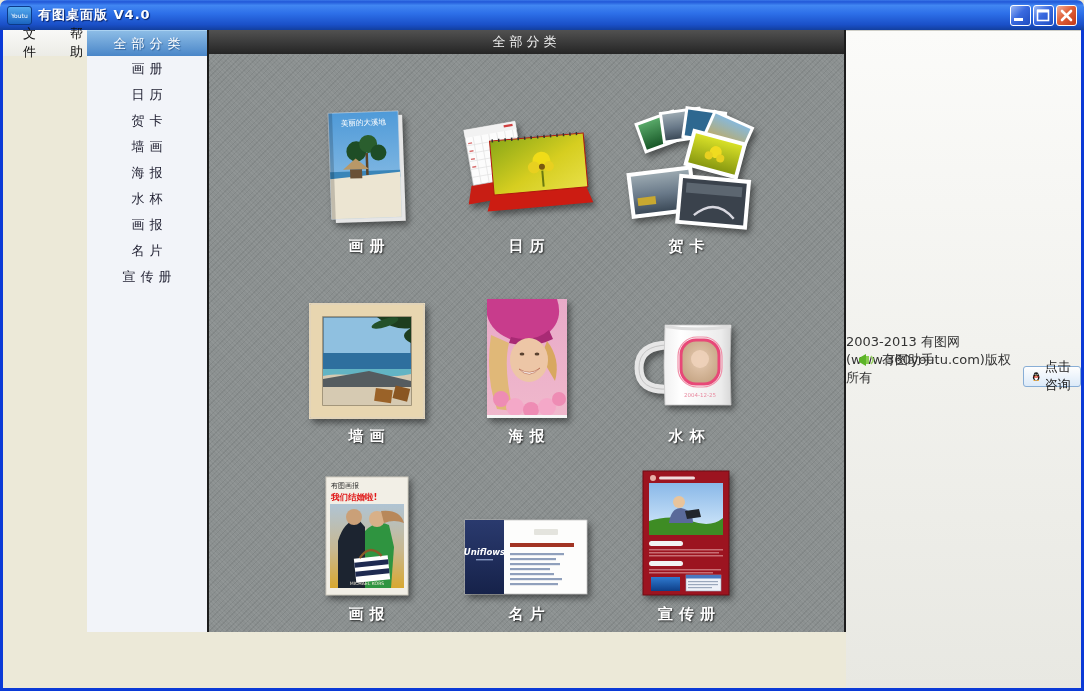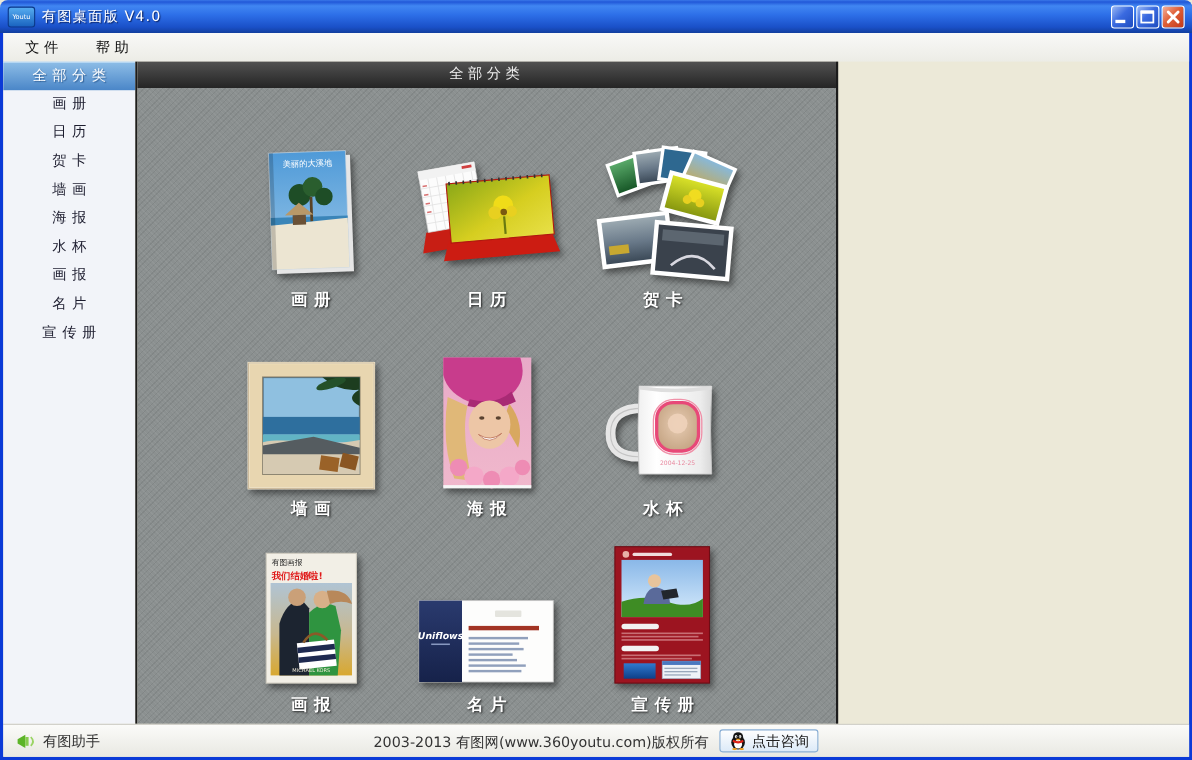--- a/index.html
+++ b/index.html
@@ -5,30 +5,30 @@
   html,body{margin:0;padding:0;background:#555;}
   *{font-family:"DejaVu Sans","Liberation Sans",sans-serif;}
   .window{position:relative;width:1084px;height:691px;overflow:hidden;background:#ece9d8;}
 
   
   .titlebar{position:absolute;top:0;left:0;width:1084px;height:30px;box-sizing:border-box;
     background:linear-gradient(180deg,#3a77e8 0%,#2158d8 6%,#4186f2 18%,#2d6fe8 45%,#1a50c8 82%,#123f9e 100%);
     border-radius:7px 7px 0 0;display:flex;align-items:center;padding:0 7px;}
   .appicon{width:23px;height:17px;background:linear-gradient(#56acf0,#1a64c0);border:1px solid #0c3a88;
     border-radius:3px;color:#fff;font-size:6px;display:flex;align-items:center;justify-content:center;flex:0 0 auto;}
-  .wtitle{color:#fff;font-weight:normal;font-size:13px;margin-left:6px;text-shadow:1px 1px 1px rgba(8,28,88,.9);letter-spacing:1px;}
+  .wtitle{color:#fff;font-weight:bold;font-size:13px;margin-left:6px;text-shadow:1px 1px 1px rgba(8,28,88,.9);letter-spacing:1px;}
   .winbtns{margin-left:auto;display:flex;gap:2px;}
   .wbtn{width:21px;height:21px;border:1px solid #fff;border-radius:3px;box-sizing:border-box;
     display:flex;align-items:center;justify-content:center;cursor:pointer;}
   .wbtn.minmax{background:linear-gradient(135deg,#9ab8f4 0%,#3a6ae0 45%,#1e4cc0 100%);}
   .wbtn.close{background:linear-gradient(135deg,#f4b09a 0%,#e06038 45%,#c23818 100%);}
 
   
   .frame{position:absolute;top:30px;left:0;width:1084px;height:661px;box-sizing:border-box;
-    border:3px solid #0b3ad7;border-top:none;background:#ece9d8;display:flex;flex-direction:column;}
+    border:3px solid #0b3ad7;border-top:none;background:#ece9d8;display:flex;flex-direction:row;}
   .menubar{height:26px;flex:0 0 26px;background:linear-gradient(#f9f9f7,#ecece6);
     display:flex;align-items:center;gap:30px;padding-left:20px;font-size:13px;color:#111;}
   .menu-item{cursor:pointer;letter-spacing:4px;}
 
   .mainrow{display:flex;height:602px;flex:0 0 602px;}
 
   
   .sidebar{width:120px;flex:0 0 120px;background:#f2f4f9;}
   .side-item{height:26px;line-height:26px;text-align:center;font-size:13px;color:#1c1c2e;
     letter-spacing:5px;padding-left:5px;cursor:pointer;}

